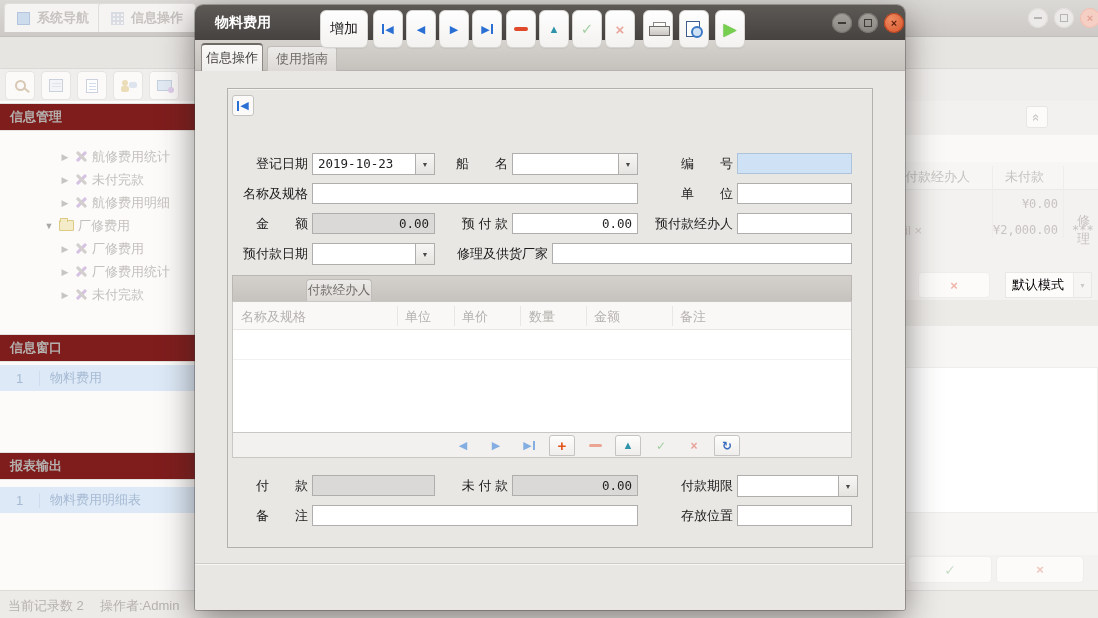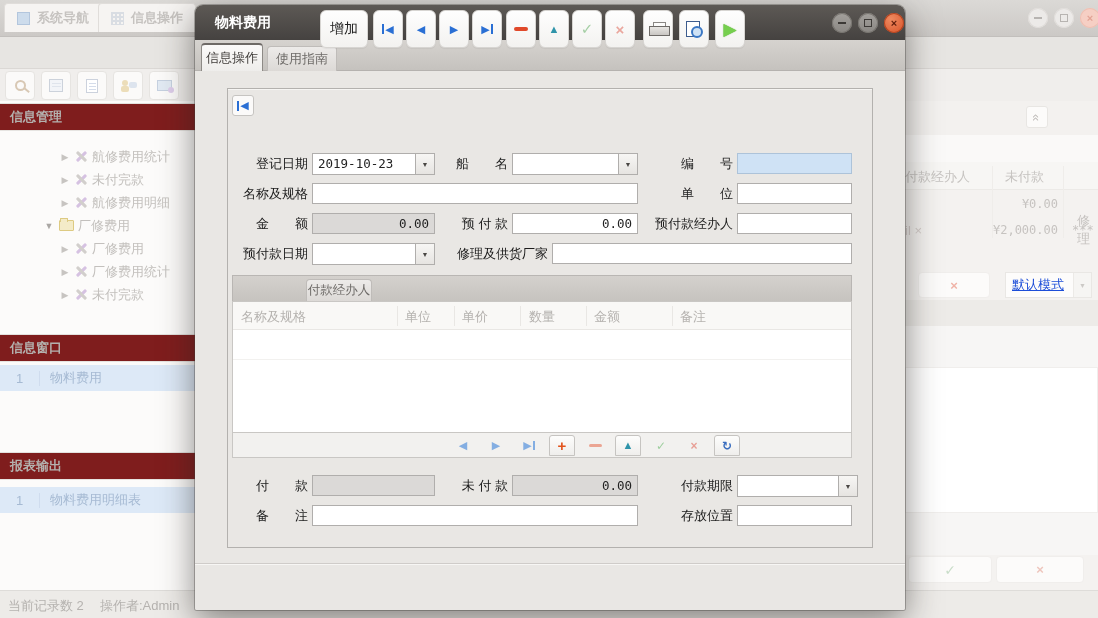--- a/index.html
+++ b/index.html
@@ -56,21 +56,21 @@
   .statusbar { left:0; top:590px; width:1098px; height:28px; background:#edebe8; border-top:1px solid #dedcd9; color:#b5b2af; }
 
   
   .rp { color:#c6c3c0; }
   .rp-collapse { left:1026px; top:106px; width:22px; height:22px; background:#fcfbfa; border:1px solid #e8e6e3; border-radius:3px; display:flex; align-items:center; justify-content:center; }
   .rp-collapse span { display:block; transform:rotate(90deg); color:#bcb9b6; font-size:13px; }
   .rp-gridhead { left:905px; top:162px; width:193px; height:28px; background:#f7f6f4; border-bottom:1px solid #eceae7; }
   .rp-sep { position:absolute; top:166px; width:1px; height:72px; background:#efedea; }
   .rp-btn { background:#fcfbfa; border:1px solid #f0eeec; border-radius:4px; display:flex; align-items:center; justify-content:center; }
   .rp-combo { left:1005px; top:272px; width:87px; height:26px; background:#fdfcfb; border:1px solid #e9e7e4; display:flex; align-items:center; }
-  .rp-combo .val { flex:1; padding-left:6px; color:#1d4ed8;text-decoration:underline; }
+  .rp-combo .val { flex:1; padding-left:6px; color:#000000; }
   .rp-combo .arr { width:18px; height:100%; border-left:1px solid #eceae7; display:flex; align-items:center; justify-content:center; color:#ccc9c6; font-size:7px; background:#f6f5f3; }
 
   
   .modal { left:195px; top:5px; width:710px; height:605px; box-shadow:0 10px 34px rgba(40,36,32,.55), 0 0 0 1px rgba(70,66,62,.35); border-radius:8px 8px 2px 2px; background:#e9e7e4; }
   .modal-titlebar { left:0; top:0; width:710px; height:35px; background:linear-gradient(#5d5955,#454240); border-radius:8px 8px 0 0; }
   .modal-title { left:20px; top:9px; color:#fff; font-weight:bold; font-size:14px; }
   .cb-mod { background:linear-gradient(#a3a09c,#8a8783); color:#3c3936; box-shadow:inset 0 0 0 1px #77746f; }
   .cb-mod-close { background:radial-gradient(circle at 35% 30%,#ef8a60,#d85329); color:#5f1d0c; box-shadow:inset 0 0 0 1px #b4431f; }
   .modal-tabbar { left:0; top:35px; width:710px; height:31px; background:linear-gradient(#d6d3cf,#c5c2be); border-bottom:1px solid #b5b2af; }
   .tab-active { position:absolute; background:linear-gradient(#fbfaf9,#eeedeb); border:1px solid #8d8a86; border-top:2px solid #6e6a66; border-bottom:none; border-radius:4px 4px 0 0; color:#403d3a; display:flex; align-items:center; justify-content:center; }

